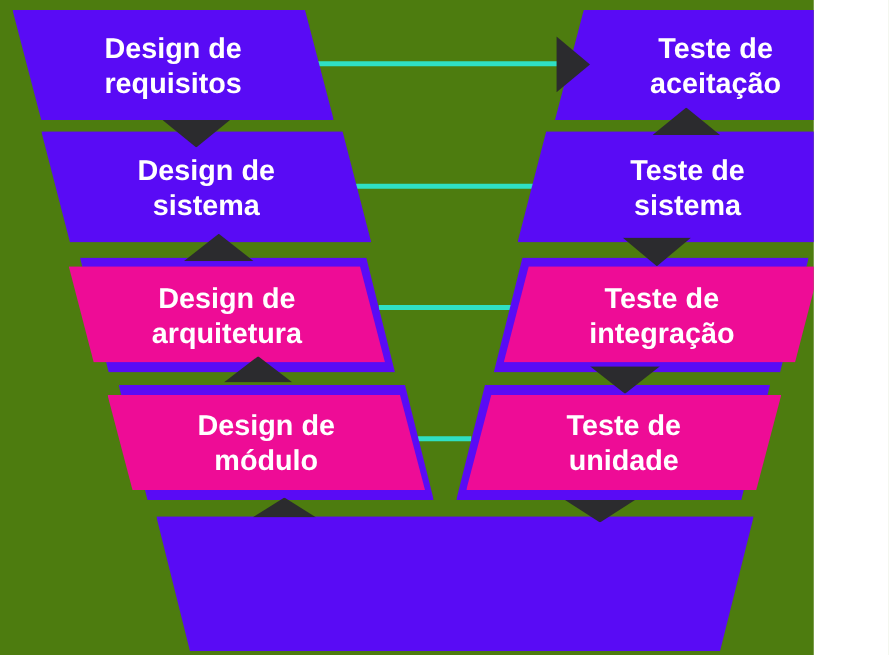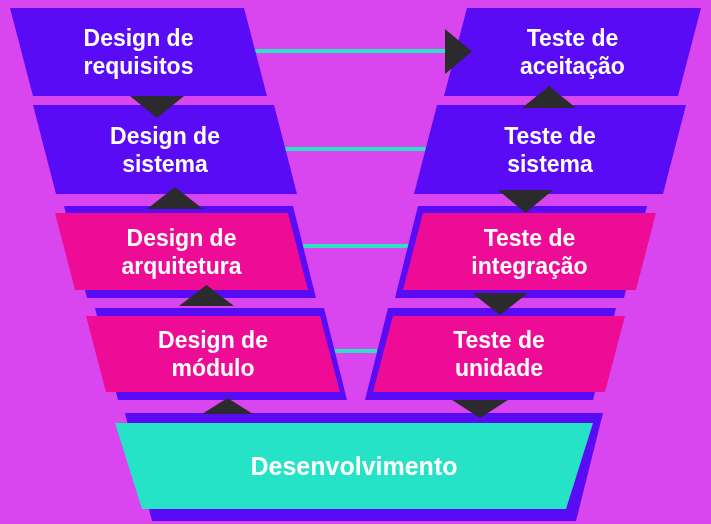--- a/index.html
+++ b/index.html
@@ -1,19 +1,19 @@
 <!DOCTYPE html>
 <html style="--purple: #590bf5; --pink: #ee0c96; --teal: #26e3c7; --line: #2fe0c4; --arrow: #2b2b2e; --text: #ffffff;"><head>
 <meta charset="utf-8">
 <style>
   html,body{margin:0;padding:0;background:#ffffff;}
   .canvas{
     position:relative;
-    width:711px;height:524px;
-    background:#d946ef;
+    width:651px;height:524px;
+    background:#4d7c0f;
     overflow:hidden;
     font-family:"Liberation Sans",sans-serif;
   }
   .box{
     position:absolute;
     display:flex;align-items:center;justify-content:center;
     text-align:center;
     color:var(--text,#fff);
     font-weight:bold;
     font-size:23px;line-height:28px;
@@ -85,23 +85,20 @@
 integração</span>
   </div>
 
   <div class="backing lean-l" style="left:365px;top:308px;width:251px;height:92px;"></div>
   <div class="box lean-l-sm pink" style="left:373px;top:316px;width:252px;height:76px;">
     <span class="lbl">Teste de
 unidade</span>
   </div>
 
   <div class="backing trap" style="left:125px;top:413px;width:478px;height:108px;"></div>
-  <div class="box trap teal dev" style="left:115px;top:423px;width:478px;height:86px;">
-    <span class="lbl">Desenvolvimento</span>
-  </div>
 
   <div class="arrow down" style="left:130px;top:96px;width:54px;height:22px;"></div>
   <div class="arrow up" style="left:147px;top:187px;width:56px;height:22px;"></div>
   <div class="arrow up" style="left:179px;top:285px;width:55px;height:21px;"></div>
   <div class="arrow up" style="left:202px;top:398px;width:51px;height:16px;"></div>
 
   <div class="arrow up" style="left:522px;top:86px;width:54px;height:22px;"></div>
   <div class="arrow down" style="left:498px;top:190px;width:55px;height:23px;"></div>
   <div class="arrow down" style="left:472px;top:293px;width:56px;height:22px;"></div>
   <div class="arrow down" style="left:452px;top:400px;width:56px;height:18px;"></div>

